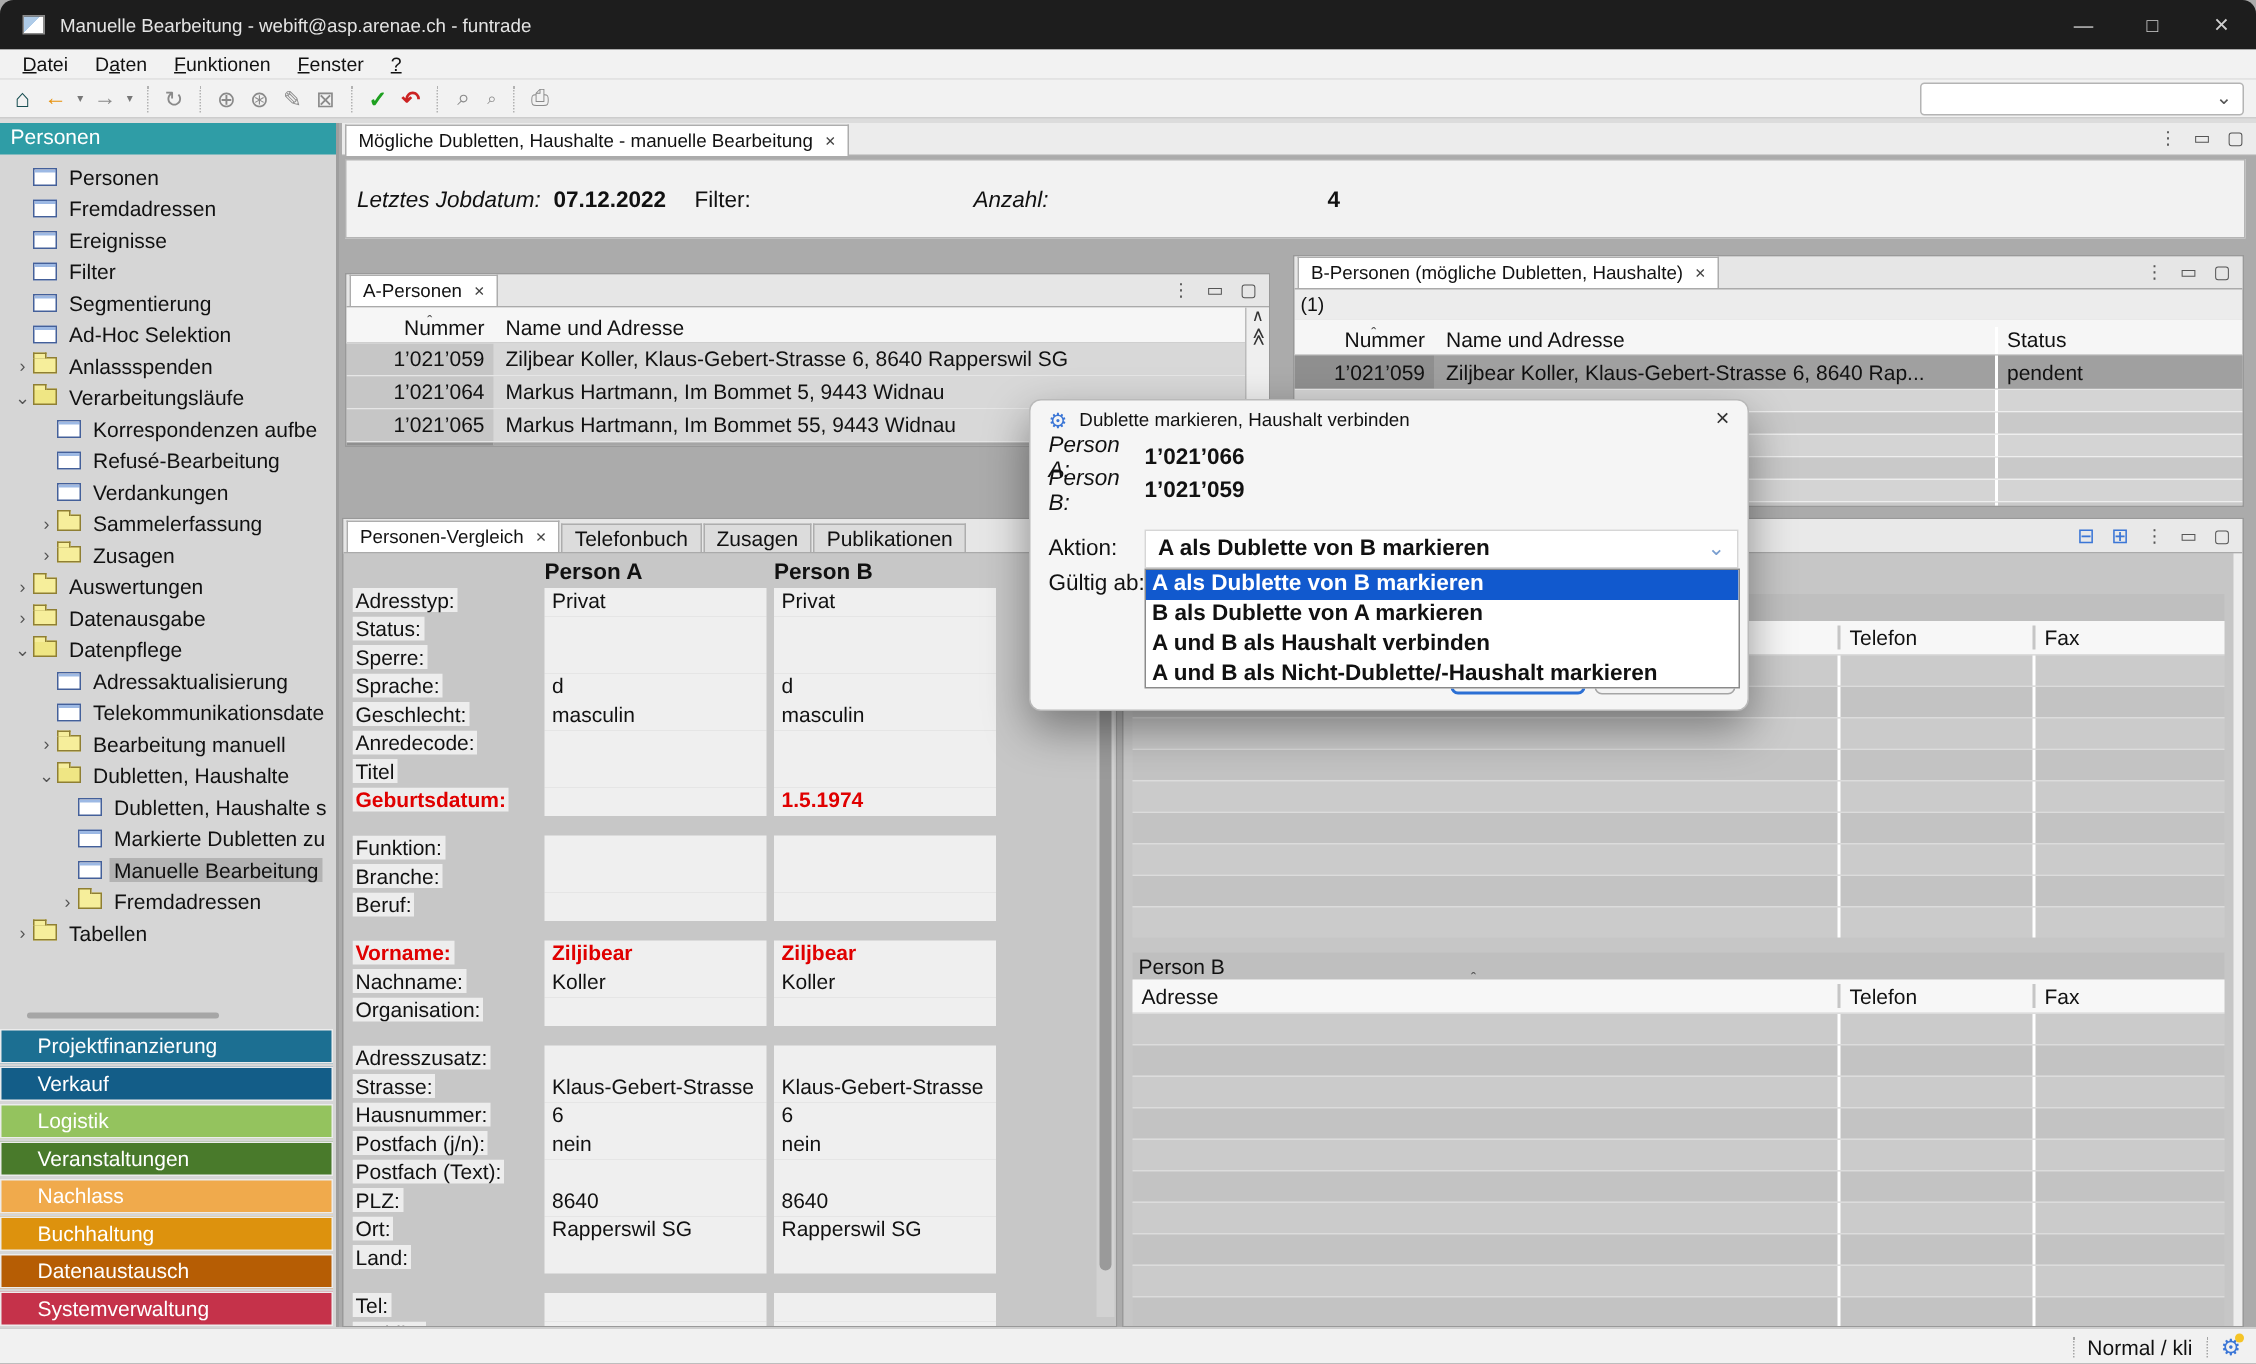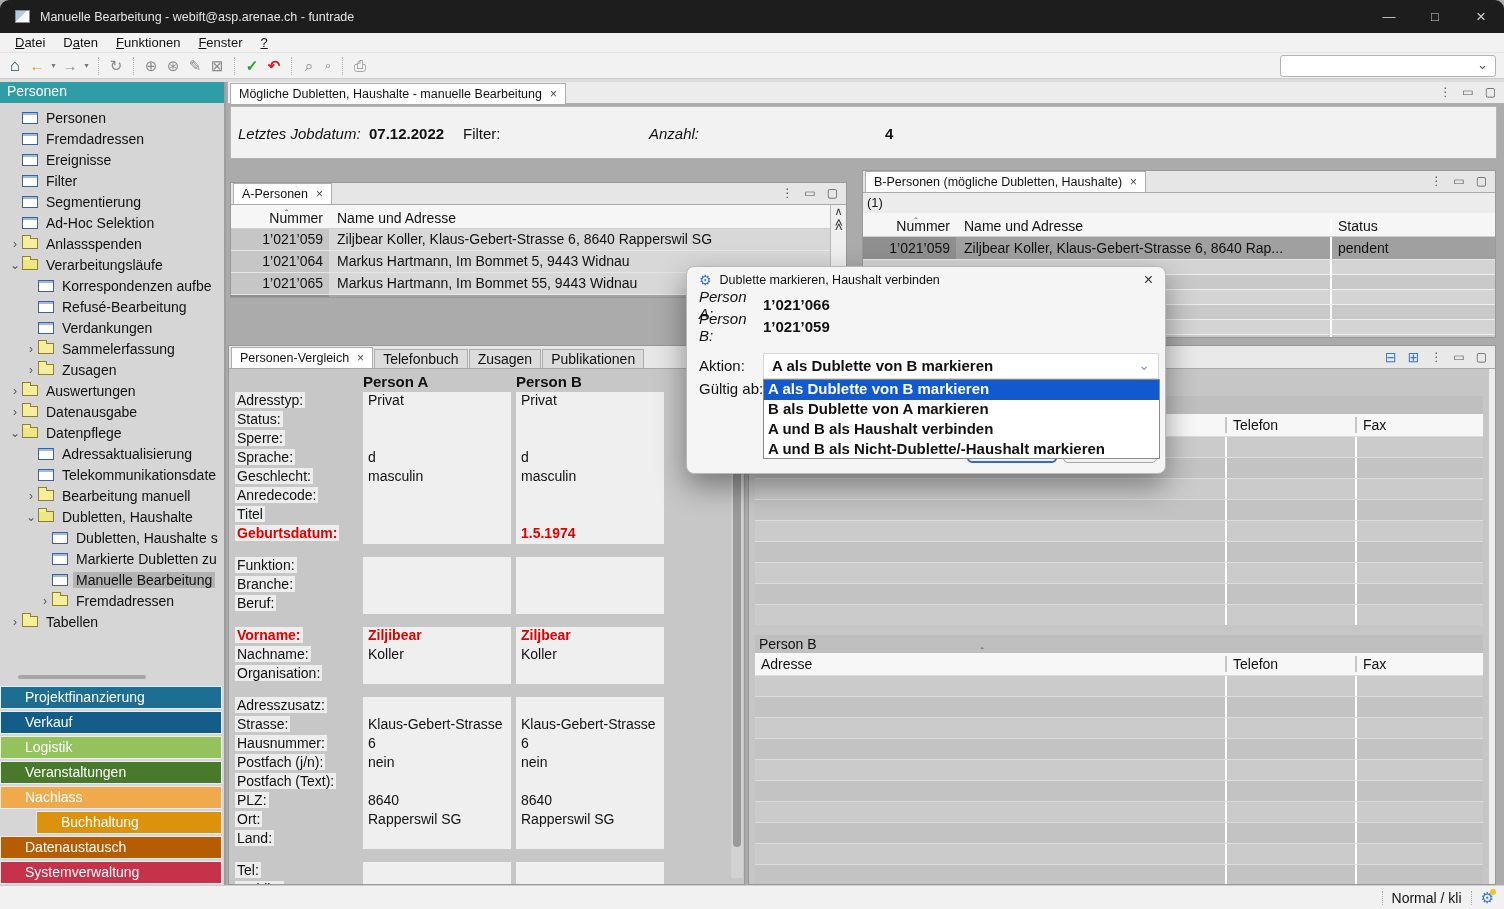--- a/index.html
+++ b/index.html
@@ -391,21 +391,21 @@
       <div class="module" style="background: rgb(28, 111, 146);">Projektfinanzierung</div>
 
       <div class="module" style="background: rgb(19, 93, 136);">Verkauf</div>
 
       <div class="module" style="background: rgb(148, 195, 94);">Logistik</div>
 
       <div class="module" style="background: rgb(73, 122, 43);">Veranstaltungen</div>
 
       <div class="module" style="background: rgb(240, 170, 76);">Nachlass</div>
 
-      <div class="module" style="background: rgb(221, 146, 13); margin-left: 36px;">Buchhaltung</div>
+      <div class="module" style="background: rgb(221, 146, 13);">Buchhaltung</div>
 
       <div class="module" style="background: rgb(182, 93, 4);">Datenaustausch</div>
 
       <div class="module" style="background: rgb(197, 50, 74);">Systemverwaltung</div>
     </div>
 </div>
 
 <div class="main-tabbar">
   <div class="tab main-tab">
     <span>Mögliche Dubletten, Haushalte - manuelle Bearbeitung</span>

